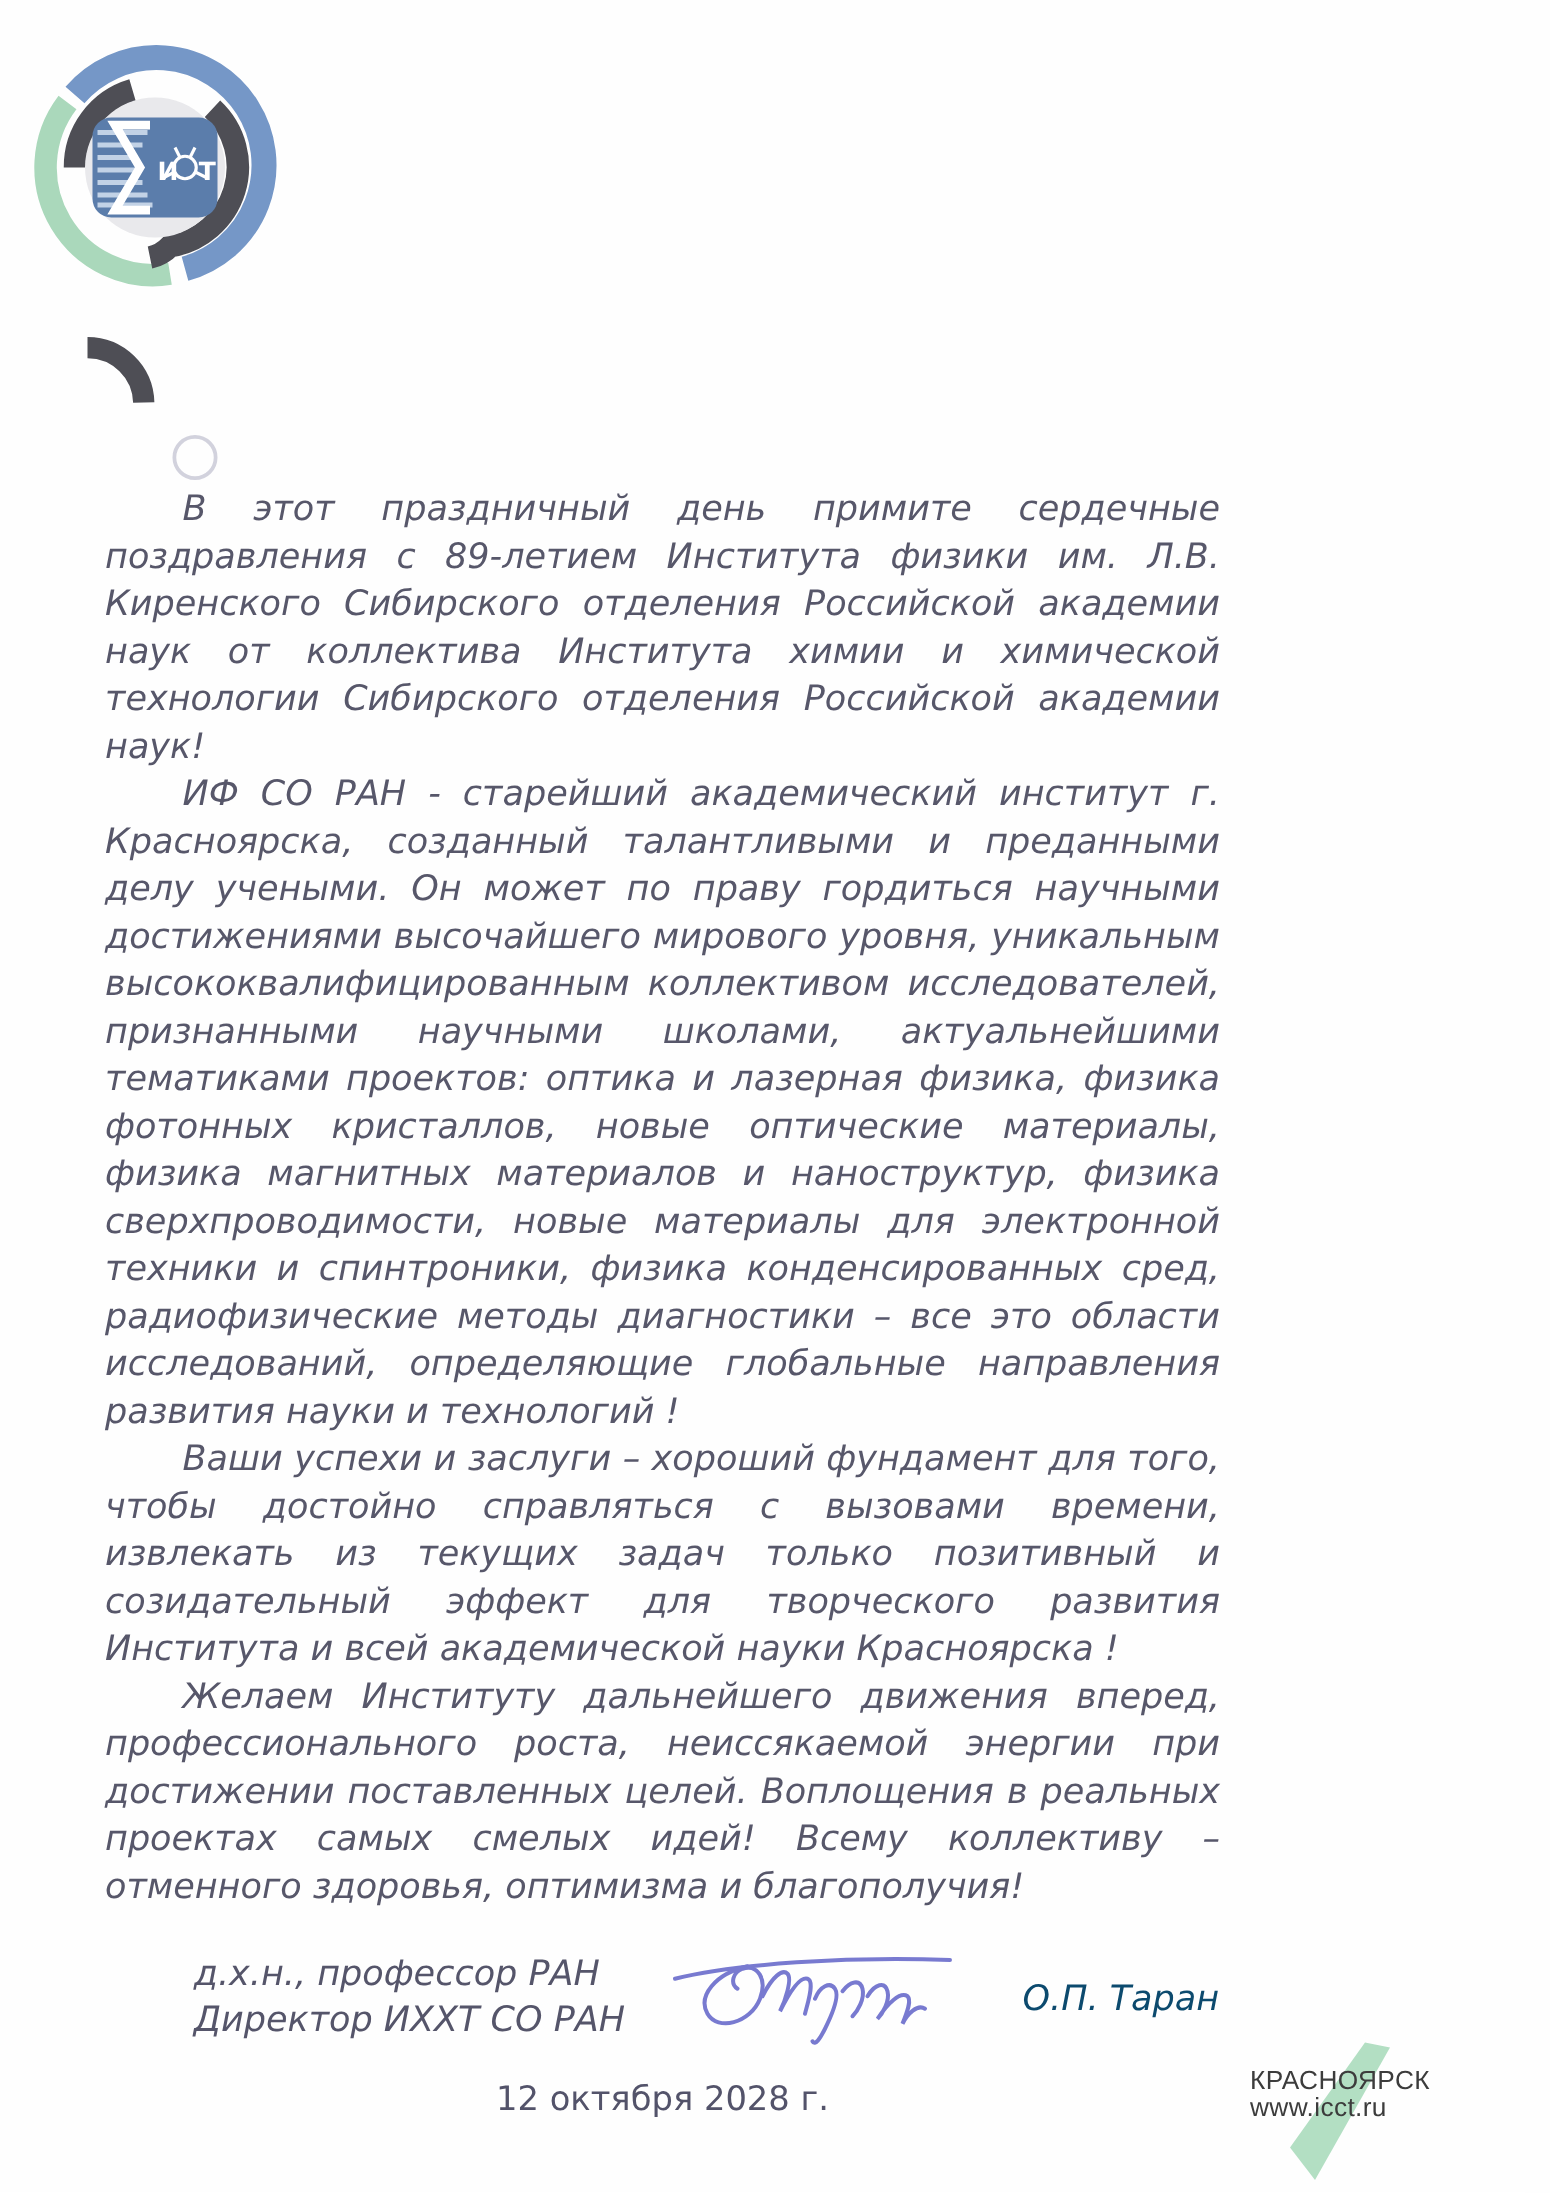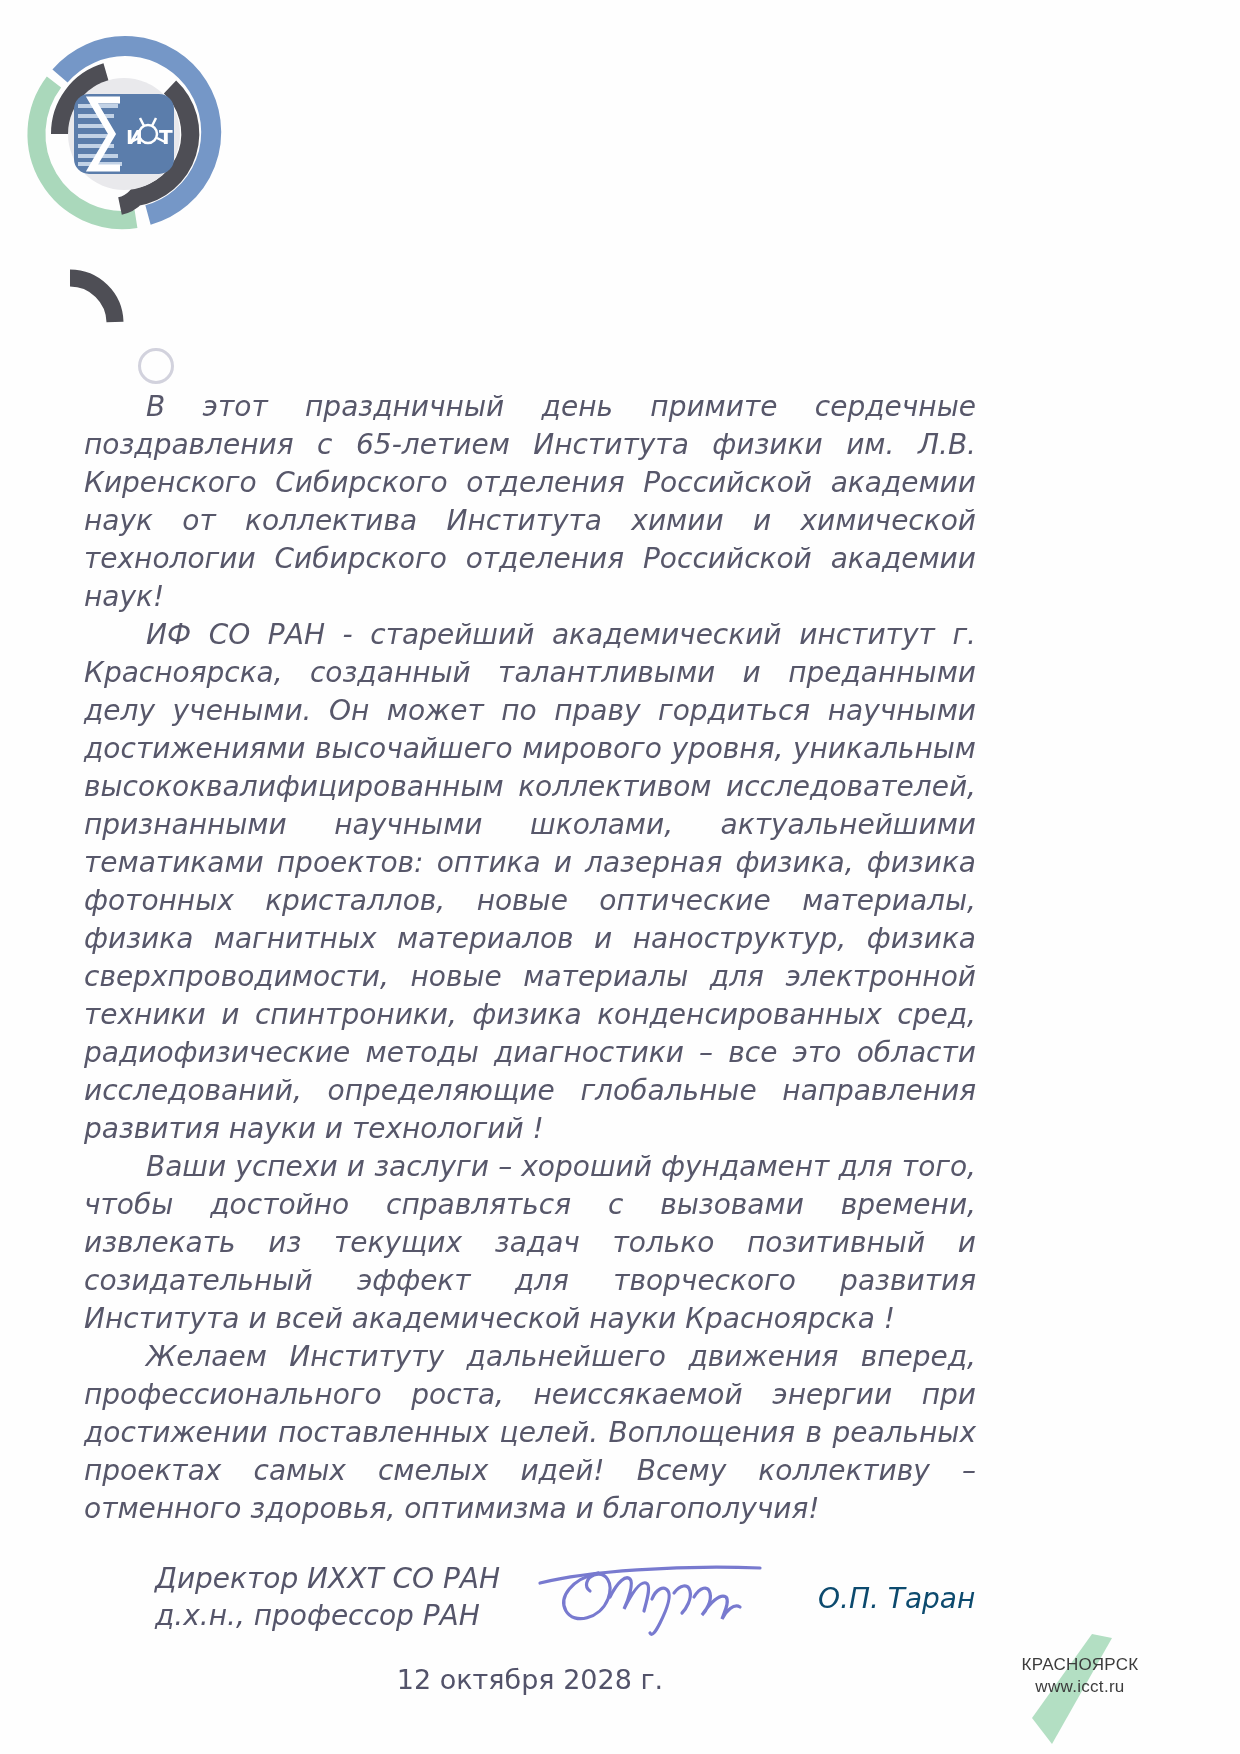--- a/index.html
+++ b/index.html
@@ -31,23 +31,23 @@
   .sig-block{position:absolute;left:155px;top:1560px;font-style:italic;font-size:28px;line-height:37px;color:#55556a;}
   .sig-name{position:absolute;left:818px;top:1582px;font-style:italic;font-size:28px;color:#0c4a6e;}
   .sig-ink{position:absolute;left:528px;top:1535px;width:260px;height:120px;}
   .date-line{
     position:absolute;left:84px;top:1664px;width:892px;
     text-align:center;font-size:27px;color:#53536a;
   }
   .footer-logo{position:absolute;left:1000px;top:1626px;width:200px;height:128px;}
   .footer-band{position:absolute;left:0;top:0;width:200px;height:128px;}
   .footer-text{
-    position:absolute;left:0;top:28px;width:160px;text-align:center;
+    position:absolute;left:0;top:28px;width:160px;
     font-family:"Liberation Sans", sans-serif;color:#3c3c3c;
-    font-size:17px;line-height:22px;letter-spacing:.3px;
+    font-size:21px;line-height:22px;letter-spacing:.3px;
   }
 </style>
 </head>
 <body>
 
 <div class="page">
 
   <svg class="emblem" viewBox="0 0 200 200">
 
     <path d="M 36 42 A 86 86 0 1 1 124 181" fill="none" stroke="#7597c7" stroke-width="20" stroke-linecap="butt"></path>
@@ -82,30 +82,30 @@
     <text x="135" y="110" font-size="20" font-weight="bold" fill="#ffffff" font-family="DejaVu Sans, sans-serif">Т</text>
   </svg>
 
   <svg class="arc-artifact" viewBox="0 0 90 90">
     <path d="M 20 20 A 45 45 0 0 1 65 64" fill="none" stroke="#4e4e55" stroke-width="17"></path>
   </svg>
   <div class="ring-artifact"></div>
 
 
   <div class="body-text">
-    <p>В этот праздничный день примите сердечные поздравления с 65-летием Института физики им. Л.В. Киренского Сибирского отделения Российской академии наук от коллектива Института химии и химической технологии Сибирского отделения Российской академии наук!</p>
+    <p>В этот праздничный день примите сердечные поздравления с 89-летием Института физики им. Л.В. Киренского Сибирского отделения Российской академии наук от коллектива Института химии и химической технологии Сибирского отделения Российской академии наук!</p>
     <p>ИФ СО РАН - старейший академический институт г. Красноярска, созданный талантливыми и преданными делу учеными. Он может по праву гордиться научными достижениями высочайшего мирового уровня, уникальным высококвалифицированным коллективом исследователей,  признанными научными школами, актуальнейшими тематиками проектов: оптика и лазерная физика, физика фотонных кристаллов, новые оптические материалы, физика магнитных материалов и наноструктур, физика сверхпроводимости, новые материалы для электронной техники и спинтроники, физика конденсированных сред, радиофизические методы диагностики – все это области исследований, определяющие глобальные направления развития науки и технологий !</p>
     <p>Ваши успехи и заслуги – хороший фундамент для того, чтобы достойно справляться с вызовами времени, извлекать из текущих задач только позитивный и созидательный эффект для творческого развития Института и всей академической науки Красноярска !</p>
     <p>Желаем Институту дальнейшего движения вперед, профессионального роста, неиссякаемой энергии при достижении поставленных целей. Воплощения в реальных проектах самых смелых идей! Всему коллективу – отменного здоровья, оптимизма и благополучия!</p>
   </div>
 
   <div class="sig-block">
+    <div>д.х.н., профессор РАН</div>
+
     <div>Директор ИХХТ СО РАН</div>
-
-    <div>д.х.н., профессор РАН</div>
   </div>
 
   <svg class="sig-ink" viewBox="0 0 260 120">
     <g fill="none" stroke="#6a6ccb" stroke-width="3.2" stroke-linecap="round" opacity="0.9">
 
       <path d="M 12 48 C 60 36, 150 30, 232 33"></path>
 
       <path d="M 70 38 C 44 44, 30 62, 38 76 C 46 90, 72 84, 80 64 C 86 48, 78 36, 66 40 C 58 43, 56 52, 62 56"></path>
 
       <path d="M 82 62 C 90 46, 98 40, 102 44 C 106 48, 100 66, 96 74 C 104 58, 112 46, 118 48 C 124 50, 118 68, 116 76"></path>

